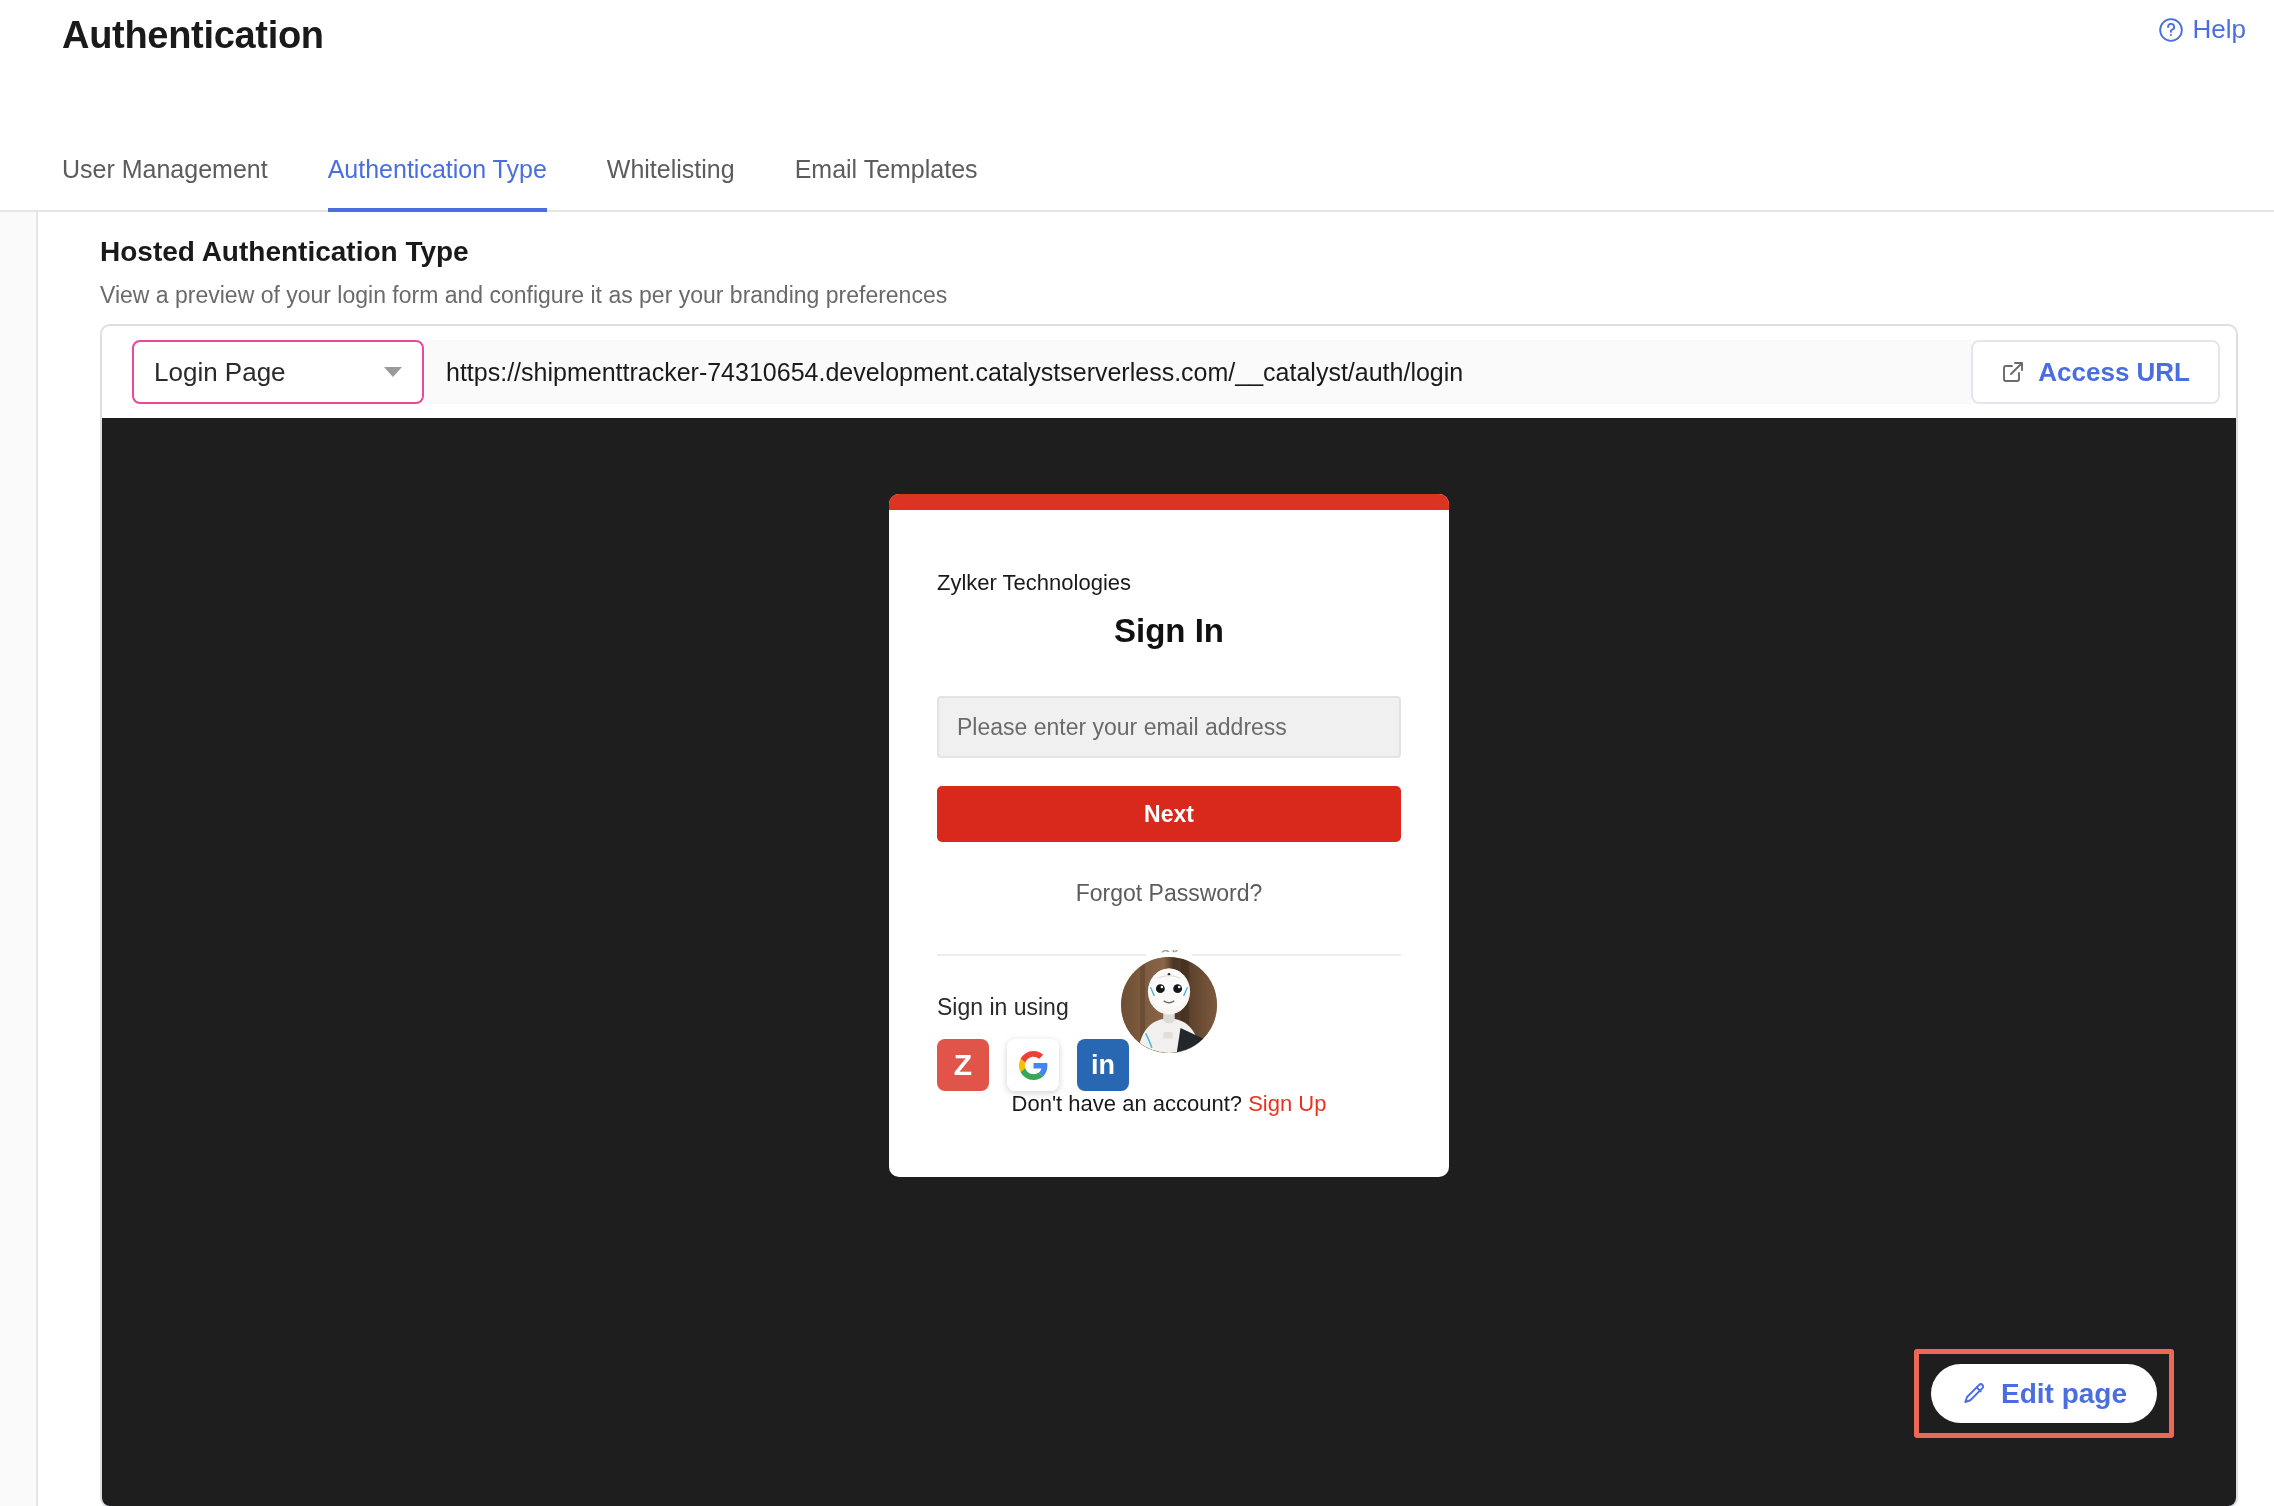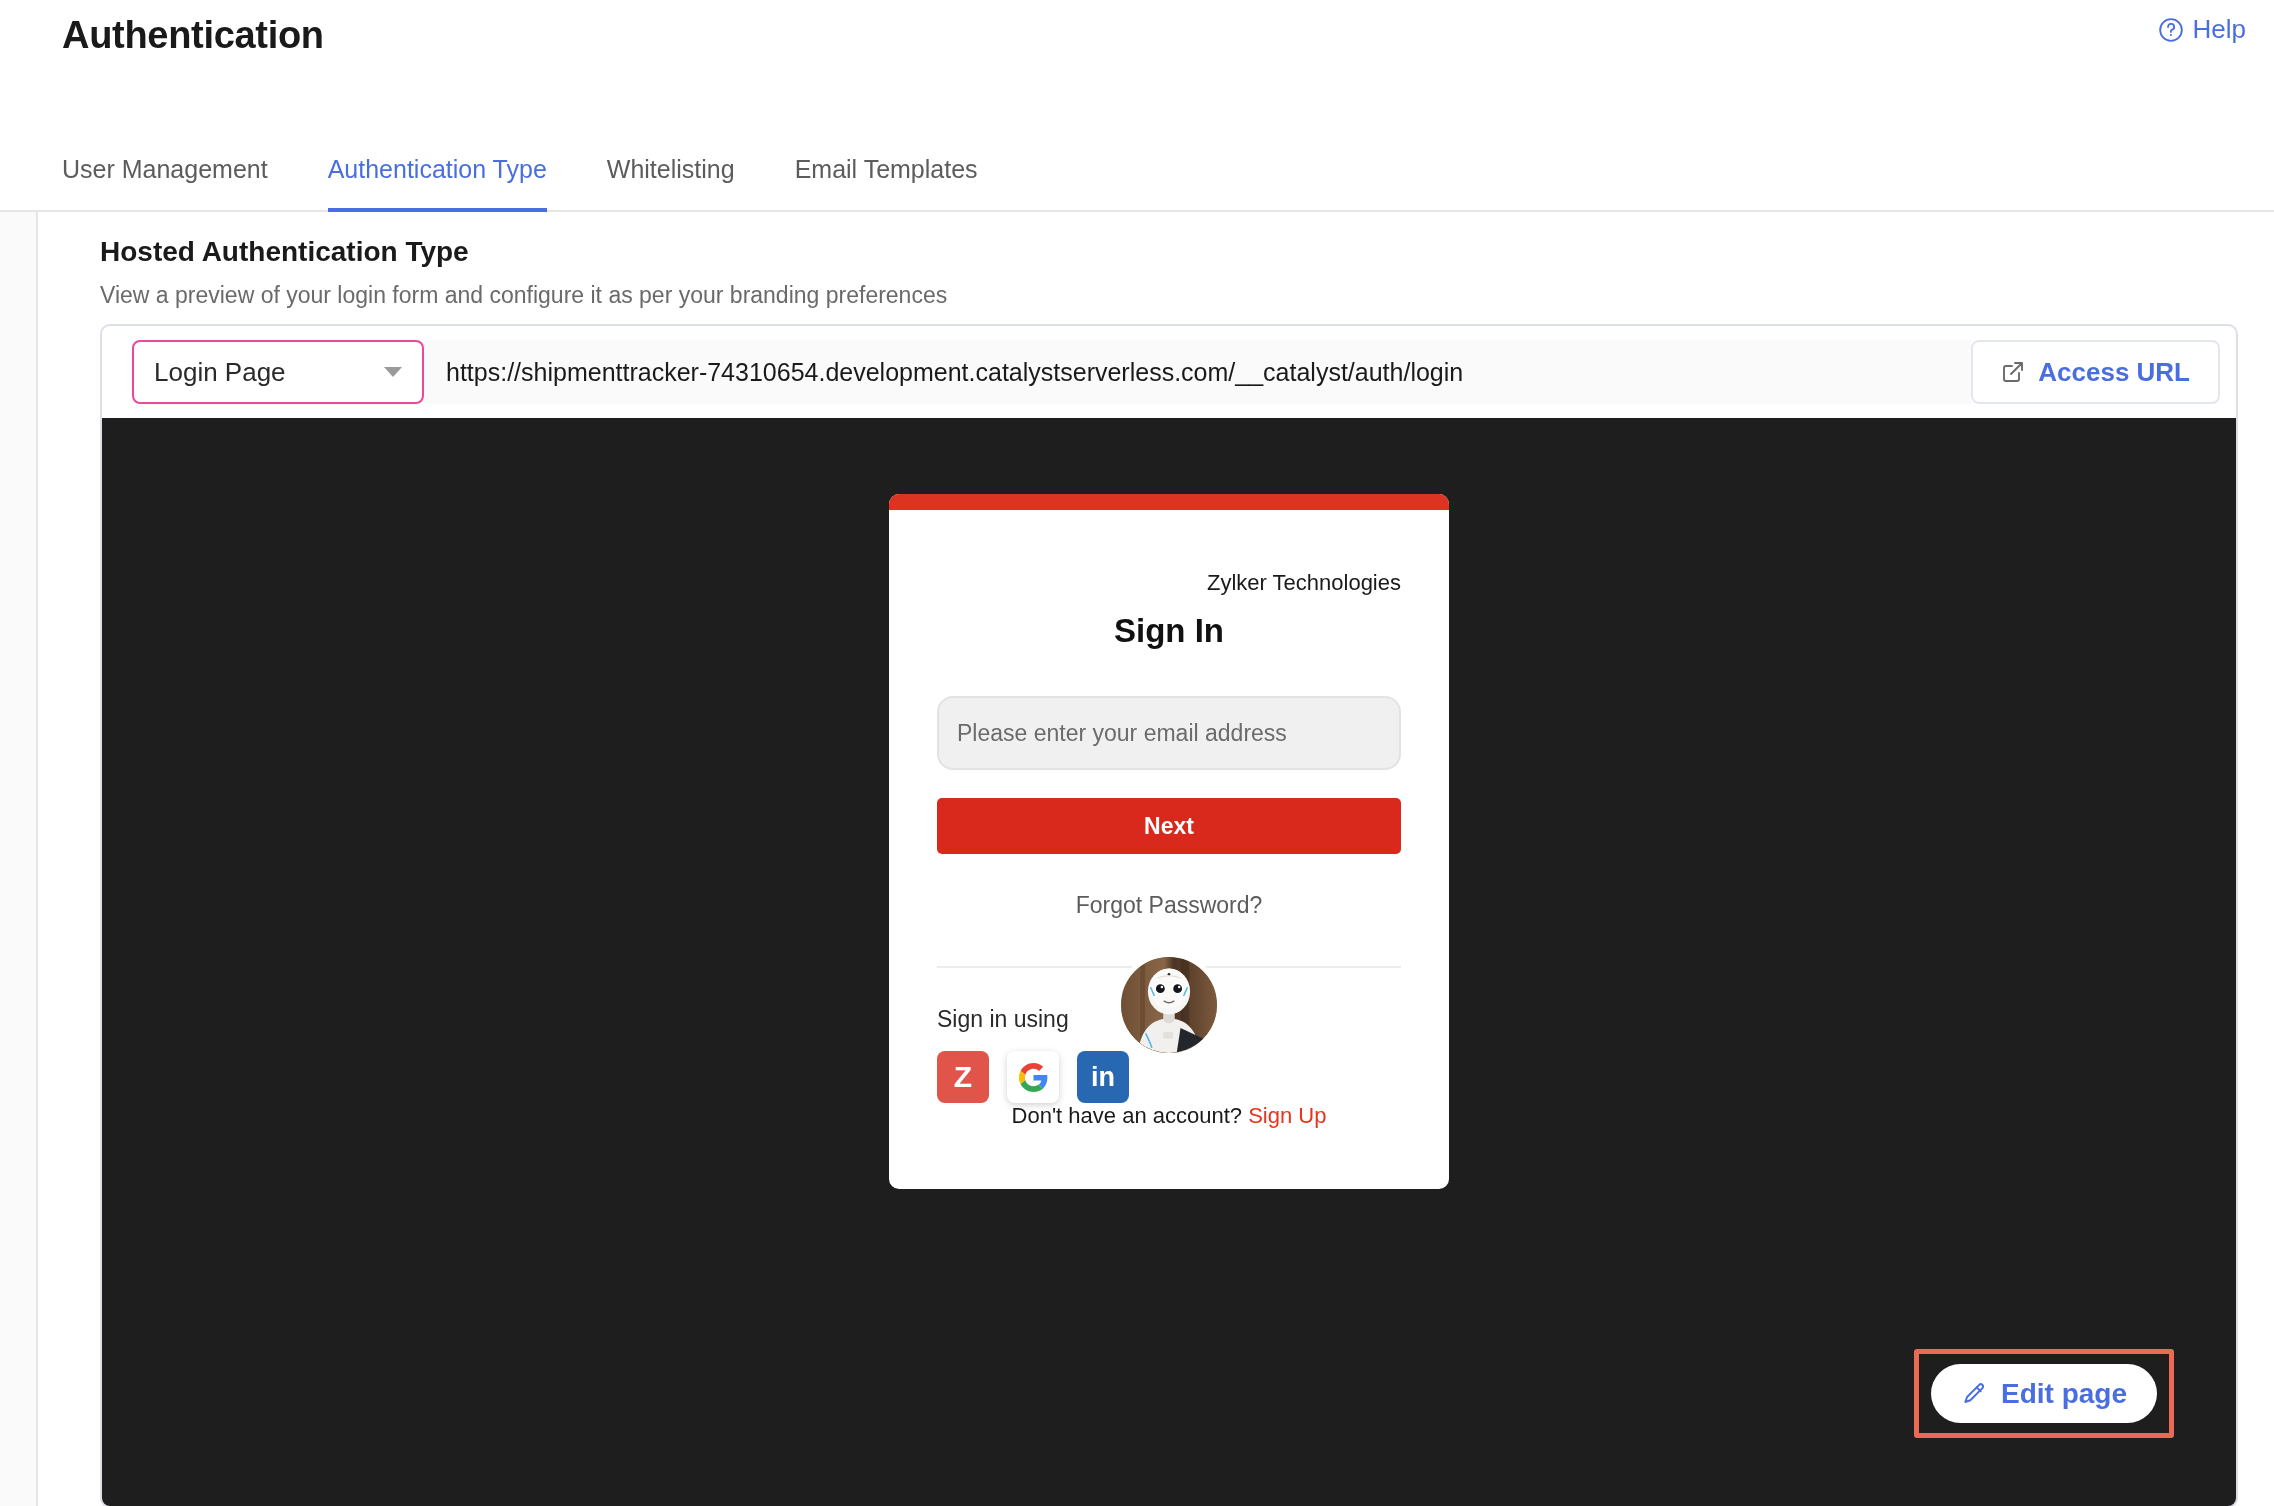--- a/index.html
+++ b/index.html
@@ -210,39 +210,39 @@
     border-radius: 50%;
     border: 5px solid #ffffff;
     overflow: hidden;
     background: #8a6a4a;
     z-index: 5;
   }
   .avatar svg { display: block; width: 100%; height: 100%; }
 
   .card-inner { padding: 60px 48px 0 48px; }
   .org-name {
-    text-align: right;
+    text-align: left;
     font-size: 22px;
     color: #1a1a1a;
     margin-bottom: 16px;
   }
   .signin-title {
     text-align: center;
     font-size: 33px;
     font-weight: bold;
     color: #111111;
     margin-bottom: 46px;
   }
   .email-input {
     display: block;
     width: 100%;
-    height: 74px;
+    height: 62px;
     background: #f0f0f0;
     border: 2px solid #e3e3e3;
-    border-radius: 16px;
+    border-radius: 4px;
     padding: 0 18px;
     font-size: 23px;
     color: #8b5cf6;
     font-family: "Liberation Sans", sans-serif;
     outline: none;
   }
   .email-input::placeholder { color: #6b6b6b; opacity: 1; }
   .next-btn {
     display: block;
     width: 100%;

